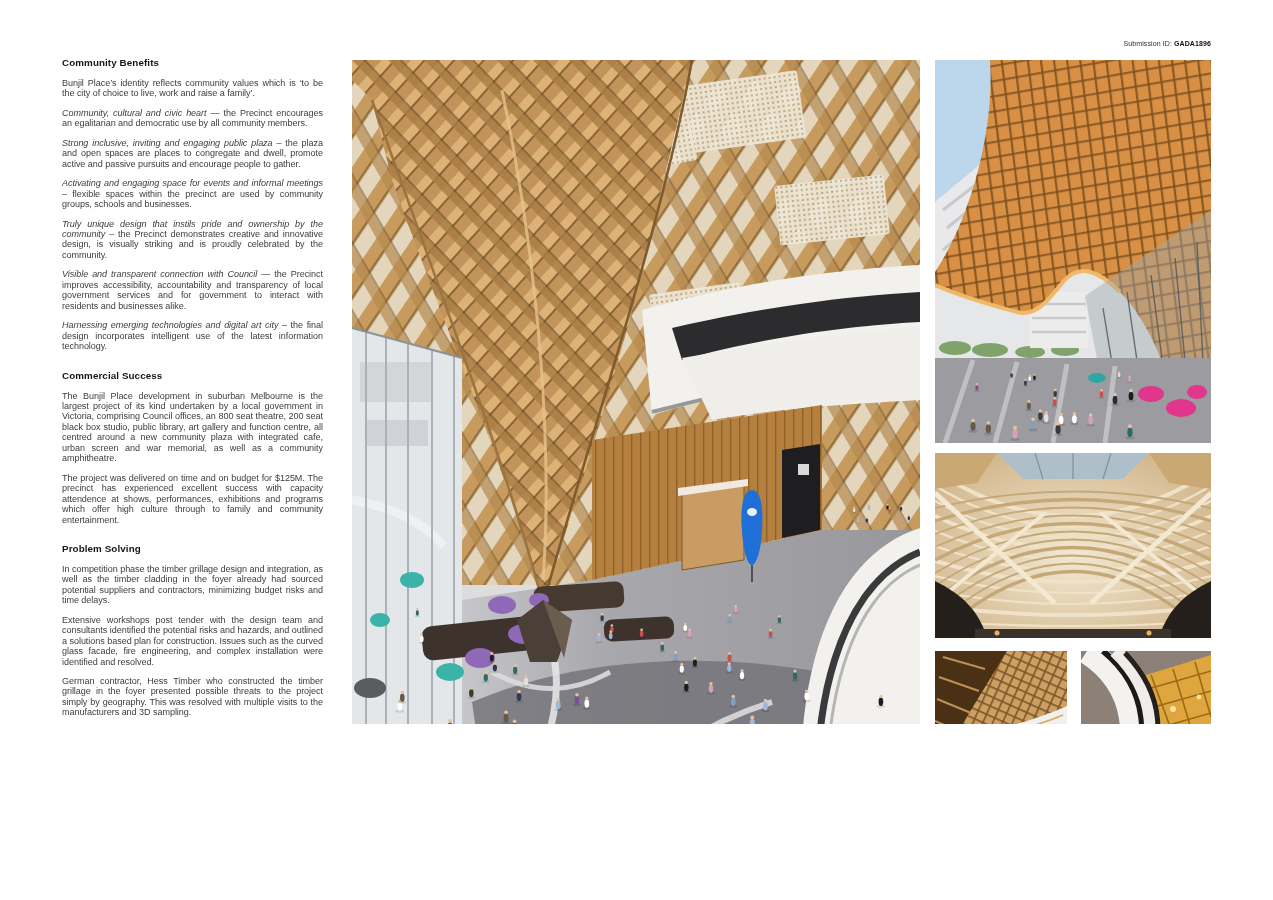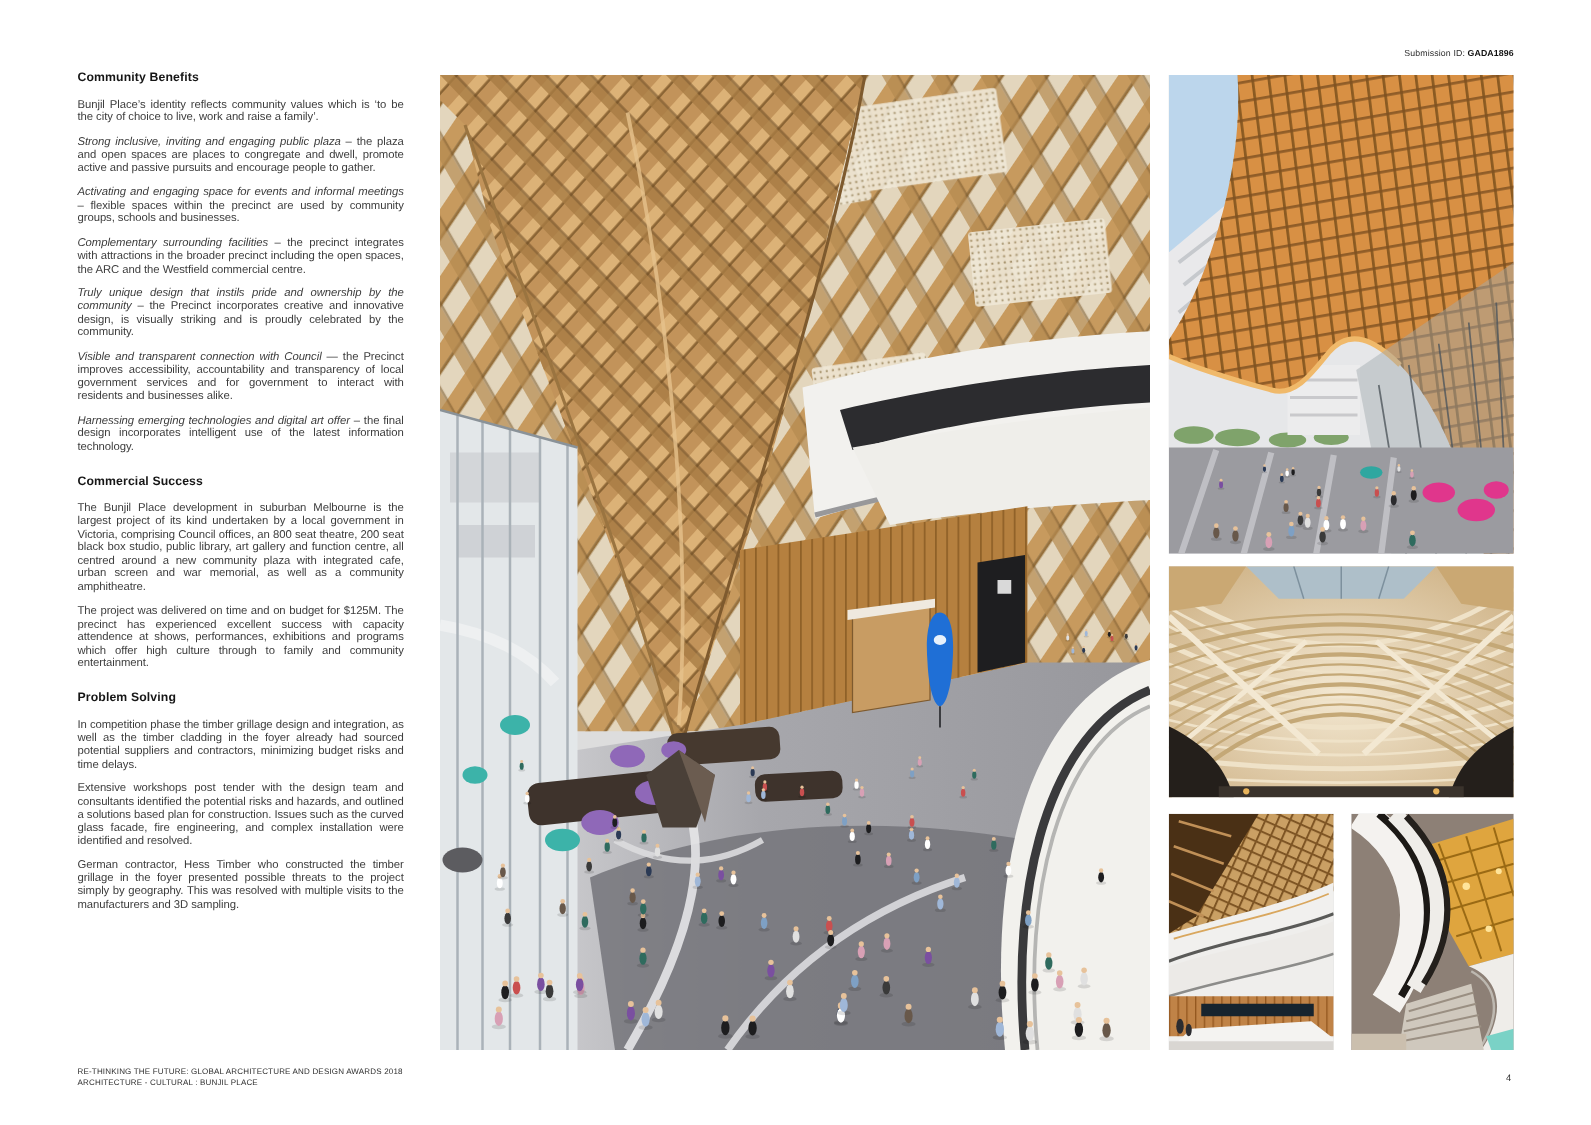--- a/index.html
+++ b/index.html
@@ -1,16 +1,16 @@
 <!DOCTYPE html>
 <html><head>
 <meta charset="utf-8">
 <style>
   html,body{margin:0;padding:0;background:#ffffff;}
-  .page{position:relative;width:1273px;height:900px;background:#ffffff;overflow:hidden;
+  .page{position:relative;width:1273px;height:724px;background:#ffffff;overflow:hidden;
         font-family:"Liberation Sans","DejaVu Sans",sans-serif;color:#3a3a3a;}
   
   .submission{position:absolute;top:40px;right:62px;font-size:7px;color:#2b2b2b;letter-spacing:.1px;}
   .submission b{font-weight:bold;color:#111;}
   
   .textcol{position:absolute;left:62px;top:57px;width:277px;text-align:justify;}
   .textcol h3{font-size:9.8px;font-weight:bold;color:#161616;margin:0 0 10px 0;letter-spacing:.1px;}
   .textcol h3.later{margin-top:18px;}
   .textcol p{font-size:9.05px;line-height:10.45px;margin:0 16px 9px 0;color:#3d3d3d;letter-spacing:-0.05px;}
   .textcol p i{font-style:italic;}
@@ -29,26 +29,26 @@
 </head>
 <body>
 
 <div class="page">
 
   <div class="submission"><span>Submission ID:</span> <b>GADA1896</b></div>
 
   <div class="textcol" id="textcol">
       <h3>Community Benefits</h3>
       <p><span>Bunjil Place’s identity reflects community values which is ‘to be the city of choice to live, work and raise a family’.</span></p>
+      <p><i>Community, cultural and civic heart</i><span> — the Precinct encourages an egalitarian and democratic use by all community members.</span></p>
       <p><i>Strong inclusive, inviting and engaging public plaza</i><span> – the plaza and open spaces are places to congregate and dwell, promote active and passive pursuits and encourage people to gather.</span></p>
       <p><i>Activating and engaging space for events and informal meetings</i><span> – flexible spaces within the precinct are used by community groups, schools and businesses.</span></p>
-      <p><i>Complementary surrounding facilities</i><span> – the precinct integrates with attractions in the broader precinct including the open spaces, the ARC and the Westfield commercial centre.</span></p>
-      <p><i>Truly unique design that instils pride and ownership by the community</i><span> – the Precinct incorporates creative and innovative design, is visually striking and is proudly celebrated by the community.</span></p>
+      <p><i>Truly unique design that instils pride and ownership by the community</i><span> – the Precinct demonstrates creative and innovative design, is visually striking and is proudly celebrated by the community.</span></p>
       <p><i>Visible and transparent connection with Council</i><span> — the Precinct improves accessibility, accountability and transparency of local government services and for government to interact with residents and businesses alike.</span></p>
-      <p><i>Harnessing emerging technologies and digital art offer</i><span> – the final design incorporates intelligent use of the latest information technology.</span></p>
+      <p><i>Harnessing emerging technologies and digital art city</i><span> – the final design incorporates intelligent use of the latest information technology.</span></p>
       <h3 class="later">Commercial Success</h3>
       <p><span>The Bunjil Place development in suburban Melbourne is the largest project of its kind undertaken by a local government in Victoria, comprising Council offices, an 800 seat theatre, 200 seat black box studio, public library, art gallery and function centre, all centred around a new community plaza with integrated cafe, urban screen and war memorial, as well as a community amphitheatre.</span></p>
       <p><span>The project was delivered on time and on budget for $125M. The precinct has experienced excellent success with capacity attendence at shows, performances, exhibitions and programs which offer high culture through to family and community entertainment.</span></p>
       <h3 class="later">Problem Solving</h3>
       <p><span>In competition phase the timber grillage design and integration, as well as the timber cladding in the foyer already had sourced potential suppliers and contractors, minimizing budget risks and time delays.</span></p>
       <p><span>Extensive workshops post tender with the design team and consultants identified the potential risks and hazards, and outlined a solutions based plan for construction. Issues such as the curved glass facade, fire engineering, and complex installation were identified and resolved.</span></p>
       <p><span>German contractor, Hess Timber who constructed the timber grillage in the foyer presented possible threats to the project simply by geography. This was resolved with multiple visits to the manufacturers and 3D sampling.</span></p>
     </div>
 
   <figure class="ph-main">

